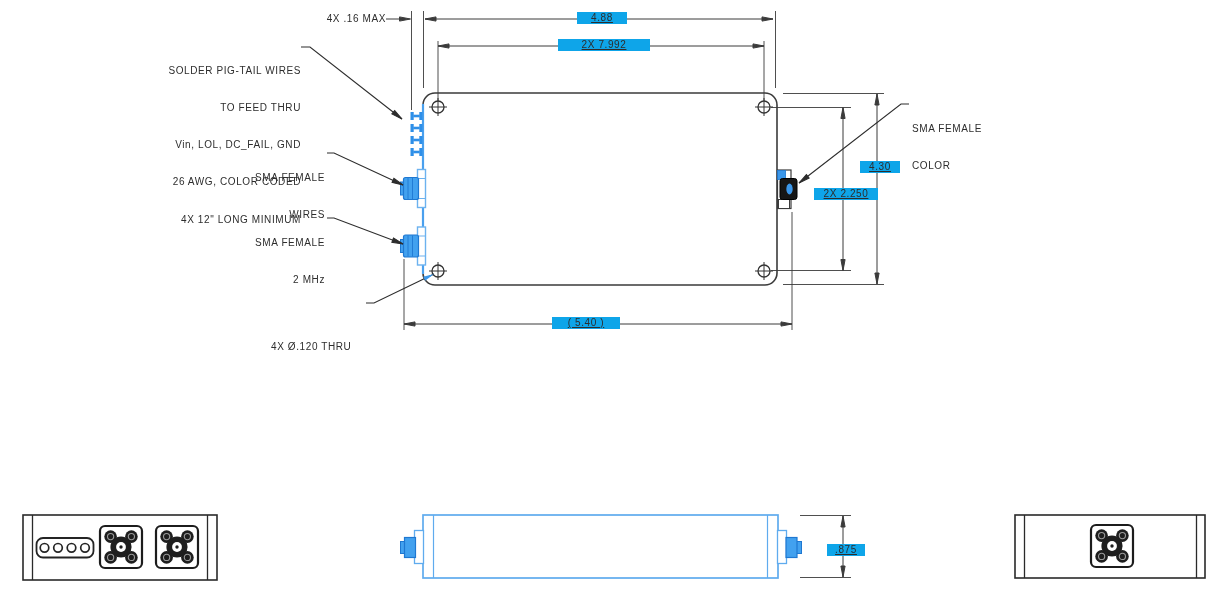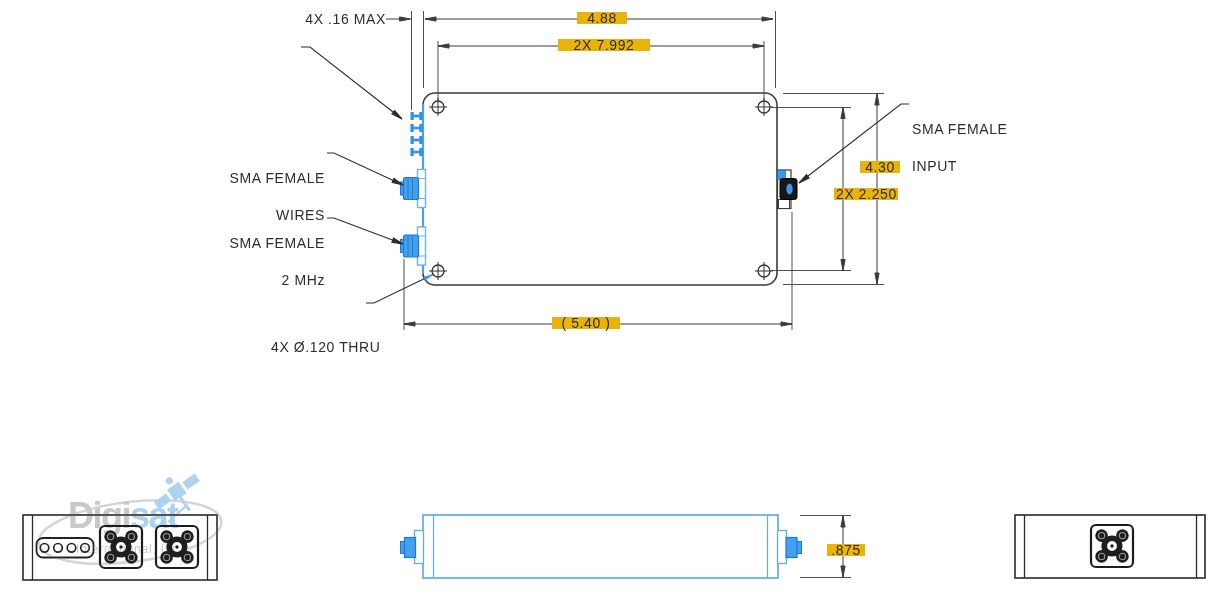--- a/index.html
+++ b/index.html
@@ -1,22 +1,22 @@
 <!DOCTYPE html>
 <html><head>
 <meta charset="utf-8">
 <style>
   html,body{margin:0;padding:0;background:#fff;}
   #stage{position:relative;width:1229px;height:599px;background:#fff;overflow:hidden;
          font-family:"Liberation Sans","DejaVu Sans",sans-serif;color:#2d2d2d;}
   #linework{position:absolute;left:0;top:0;z-index:1;}
-  .lbl{position:absolute;z-index:3;font-size:14px;letter-spacing:.6px;line-height:12.4px;white-space:pre;}
+  .lbl{position:absolute;z-index:3;font-size:10px;letter-spacing:.6px;line-height:12.4px;white-space:pre;}
   .lbl.r{text-align:right;}
   .lbl.c{text-align:center;}
-  .dim{background:#eab308;padding:0 2px;}
+  .dim{background:#0ea5e9;padding:0 2px;text-decoration:underline;}
   #watermark{position:absolute;left:18px;top:470px;width:235px;height:112px;z-index:2;
              mix-blend-mode:darken;pointer-events:none;}
   #wm-brand{position:absolute;left:50px;top:28px;font-size:36px;font-weight:bold;letter-spacing:-1.5px;line-height:36px;}
   #wm-brand .g{color:#c9c9c9;}
   #wm-brand .b{color:#a9d3ef;}
   #wm-sub{position:absolute;left:58px;top:72px;font-size:12px;letter-spacing:.8px;color:#c2cbd4;}
 </style>
 </head>
 <body>
 
@@ -168,58 +168,50 @@
     </g>
   </g>
 
   <g>
     <rect x="1015" y="515" width="190" height="63" fill="#fff" stroke="#2a2a2a" stroke-width="1.6"></rect>
     <path d="M1024.5,515 V578 M1196.5,515 V578" stroke="#2a2a2a" stroke-width="1.3"></path>
     <use href="#flange" transform="translate(1112,546)"></use>
   </g>
 </svg>
 
-<div id="watermark">
-  <svg width="235" height="112" viewBox="0 0 235 112">
-    <ellipse cx="112" cy="62" rx="92" ry="30" transform="rotate(-7 112 62)" fill="none" stroke="#d4d4d4" stroke-width="2.4"></ellipse>
-    <g transform="translate(158,22) rotate(-35)" fill="#aed3f0">
-      <rect x="-6" y="-7" width="14" height="14"></rect>
-      <rect x="-24" y="-4.5" width="15" height="9"></rect>
-      <rect x="11" y="-4.5" width="15" height="9"></rect>
-      <circle cx="1" cy="-13" r="3.5"></circle>
-      <rect x="-1" y="7" width="3" height="16"></rect>
-    </g>
-    <path d="M168,36 L150,52" stroke="#aed3f0" stroke-width="2.2"></path>
-  </svg>
-  <div id="wm-brand"><span class="g">Digi</span><span class="b">sat</span></div>
-  <div id="wm-sub">International, Inc</div>
-</div>
 
 <div class="lbl r" style="left:280px;top:13px;width:106px;">4X .16 MAX</div>
 
+<div class="lbl r" style="left:130px;top:40px;width:171px;">
+  <div>SOLDER PIG-TAIL WIRES</div>
+  <div>TO FEED THRU</div>
+  <div>Vin, LOL, DC_FAIL, GND</div>
+  <div>26 AWG, COLOR CODED</div>
+  <div>4X 12" LONG MINIMUM</div>
+</div>
 
 <div class="lbl c dim" style="left:577px;top:12px;width:46px;">4.88</div>
 <div class="lbl c dim" style="left:558px;top:39px;width:88px;">2X 7.992</div>
 
 <div class="lbl r" style="left:215px;top:147px;width:110px;">
   <div>SMA FEMALE</div>
   <div>WIRES</div>
 </div>
 
 <div class="lbl r" style="left:215px;top:212px;width:110px;">
   <div>SMA FEMALE</div>
   <div>2 MHz</div>
 </div>
 
 <div class="lbl" style="left:912px;top:98px;width:110px;">
   <div>SMA FEMALE</div>
-  <div>INPUT</div>
+  <div>COLOR</div>
 </div>
 
 <div class="lbl c dim" style="left:860px;top:161px;width:36px;">4.30</div>
-<div class="lbl c dim" style="left:814px;top:188px;width:60px;margin-left:20px;">2X 2.250</div>
+<div class="lbl c dim" style="left:814px;top:188px;width:60px;">2X 2.250</div>
 
 <div class="lbl" style="left:271px;top:297px;margin-top:44px;">4X Ø.120 THRU</div>
 <div class="lbl c dim" style="left:552px;top:317px;width:64px;">( 5.40 )</div>
 
 <div class="lbl c dim" style="left:827px;top:544px;width:34px;">.875</div>
 
 </div>
 
 </body></html>

